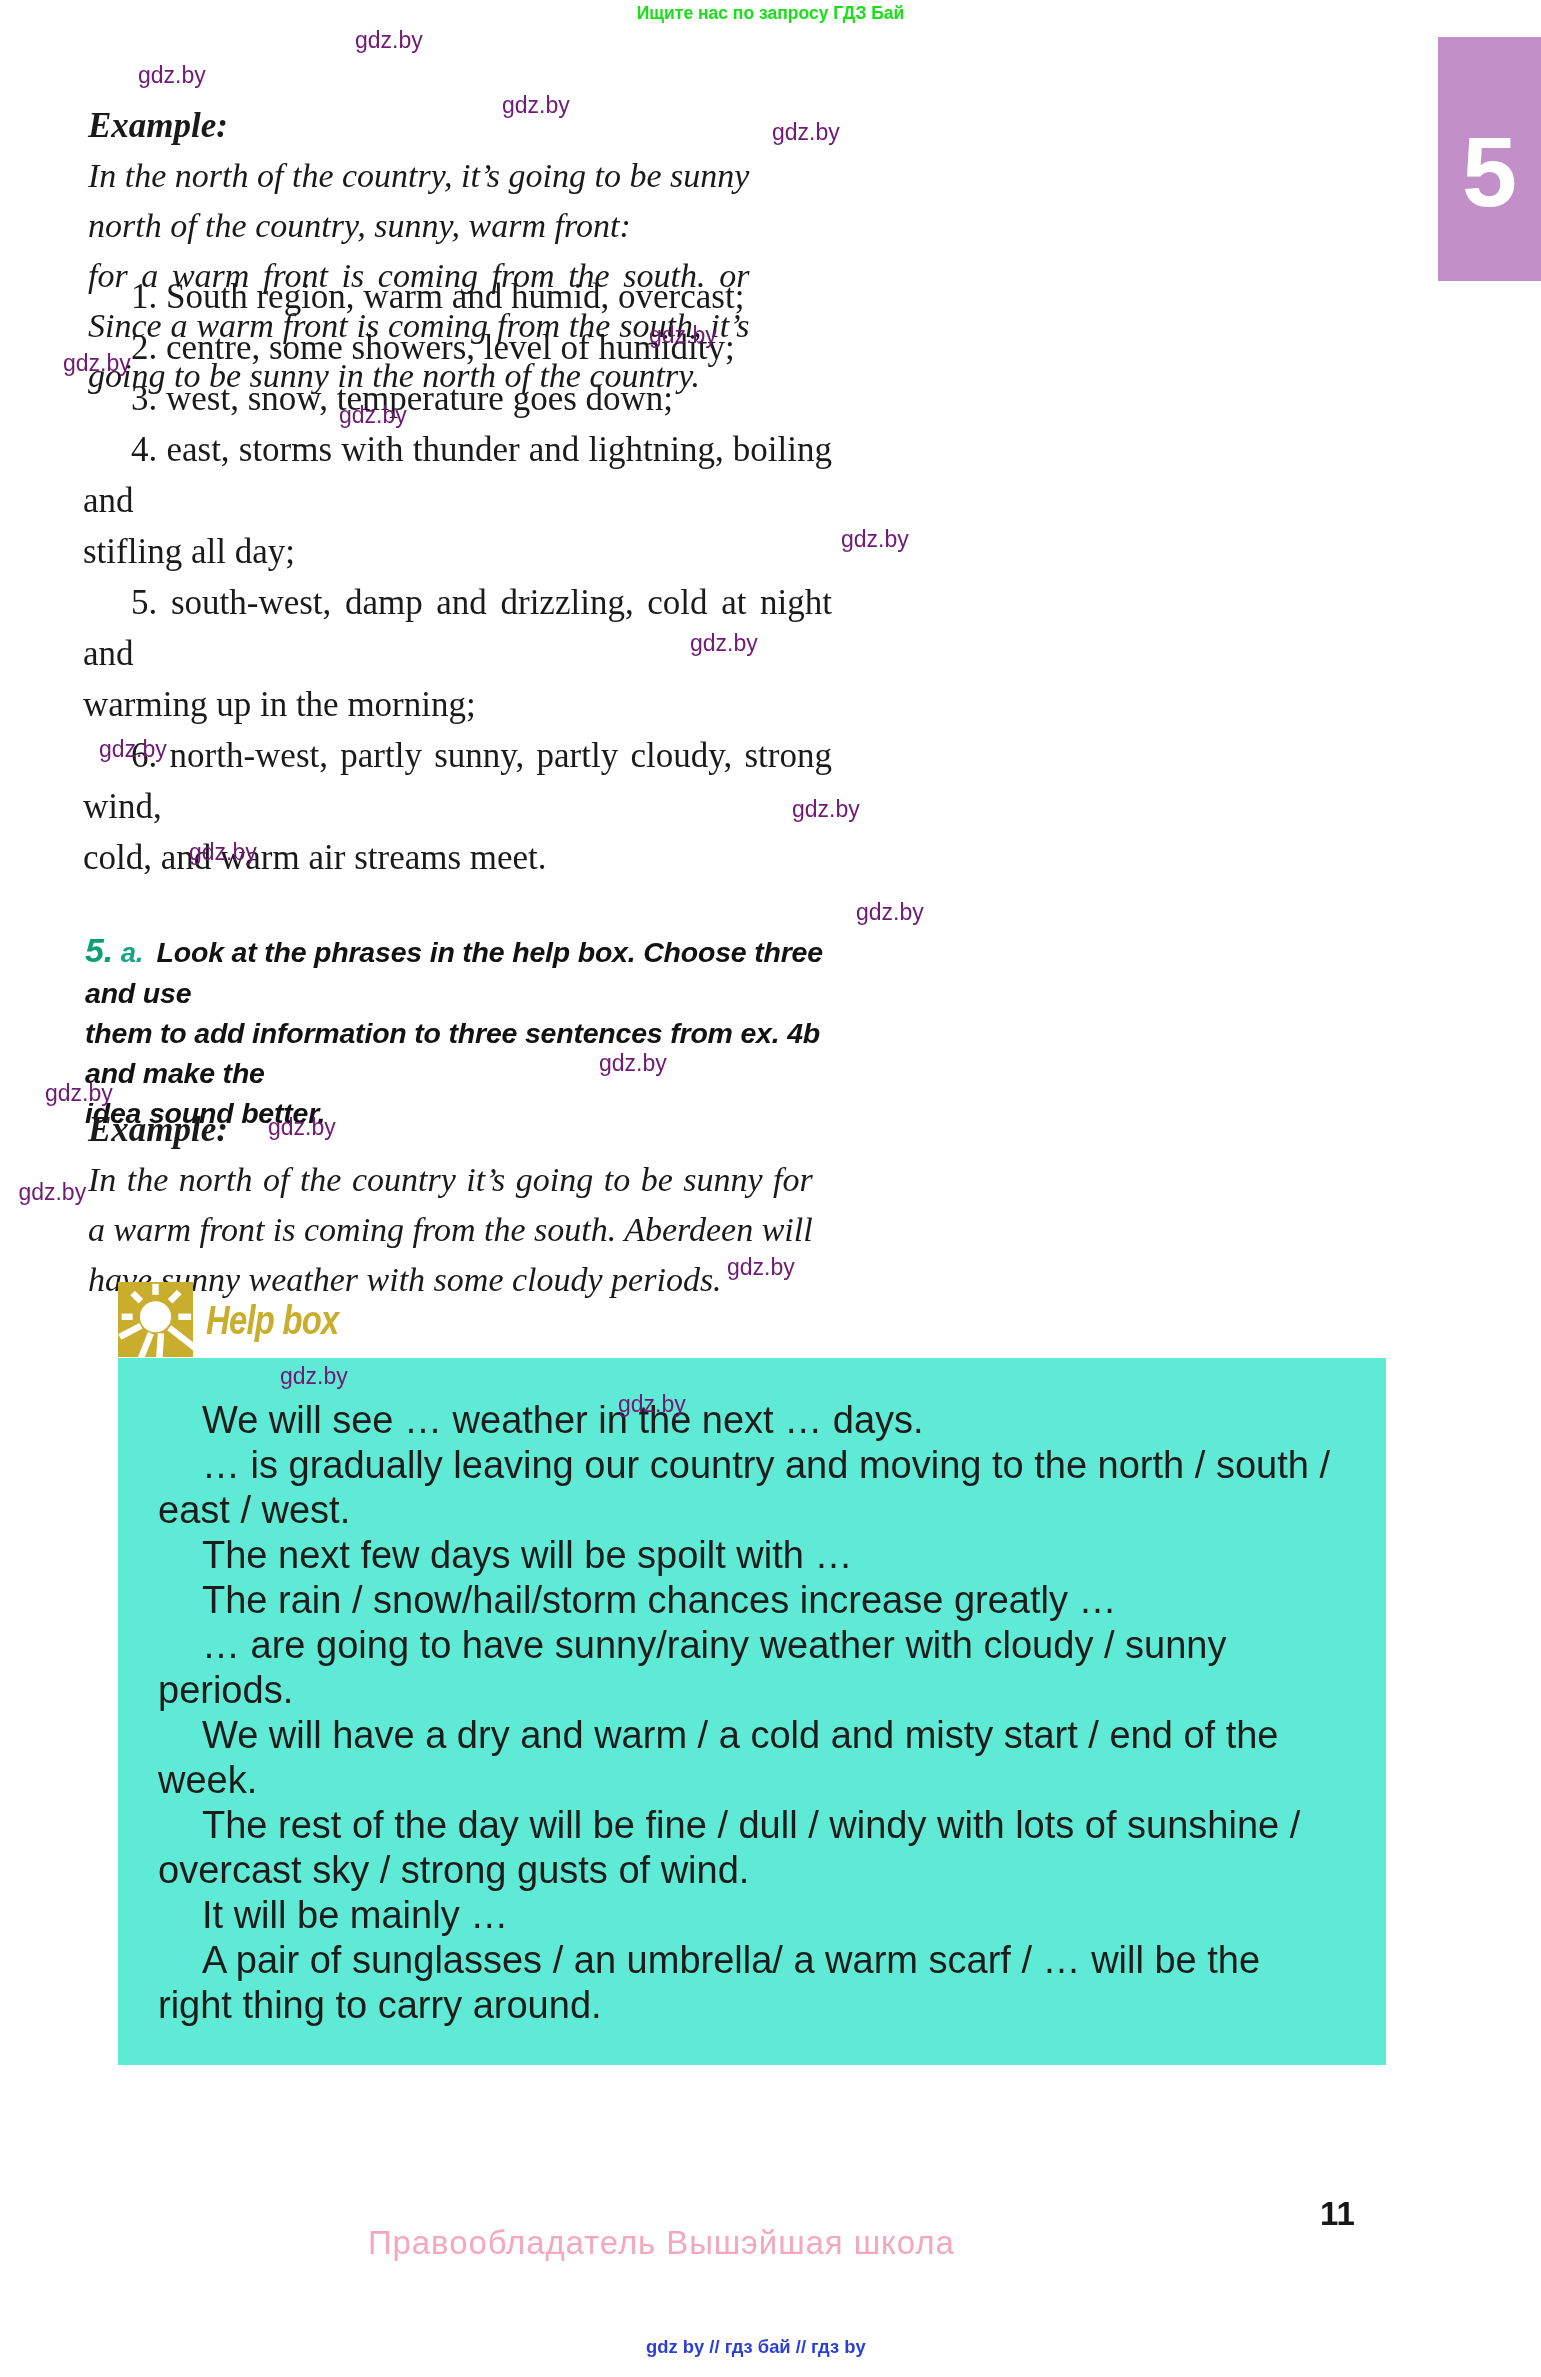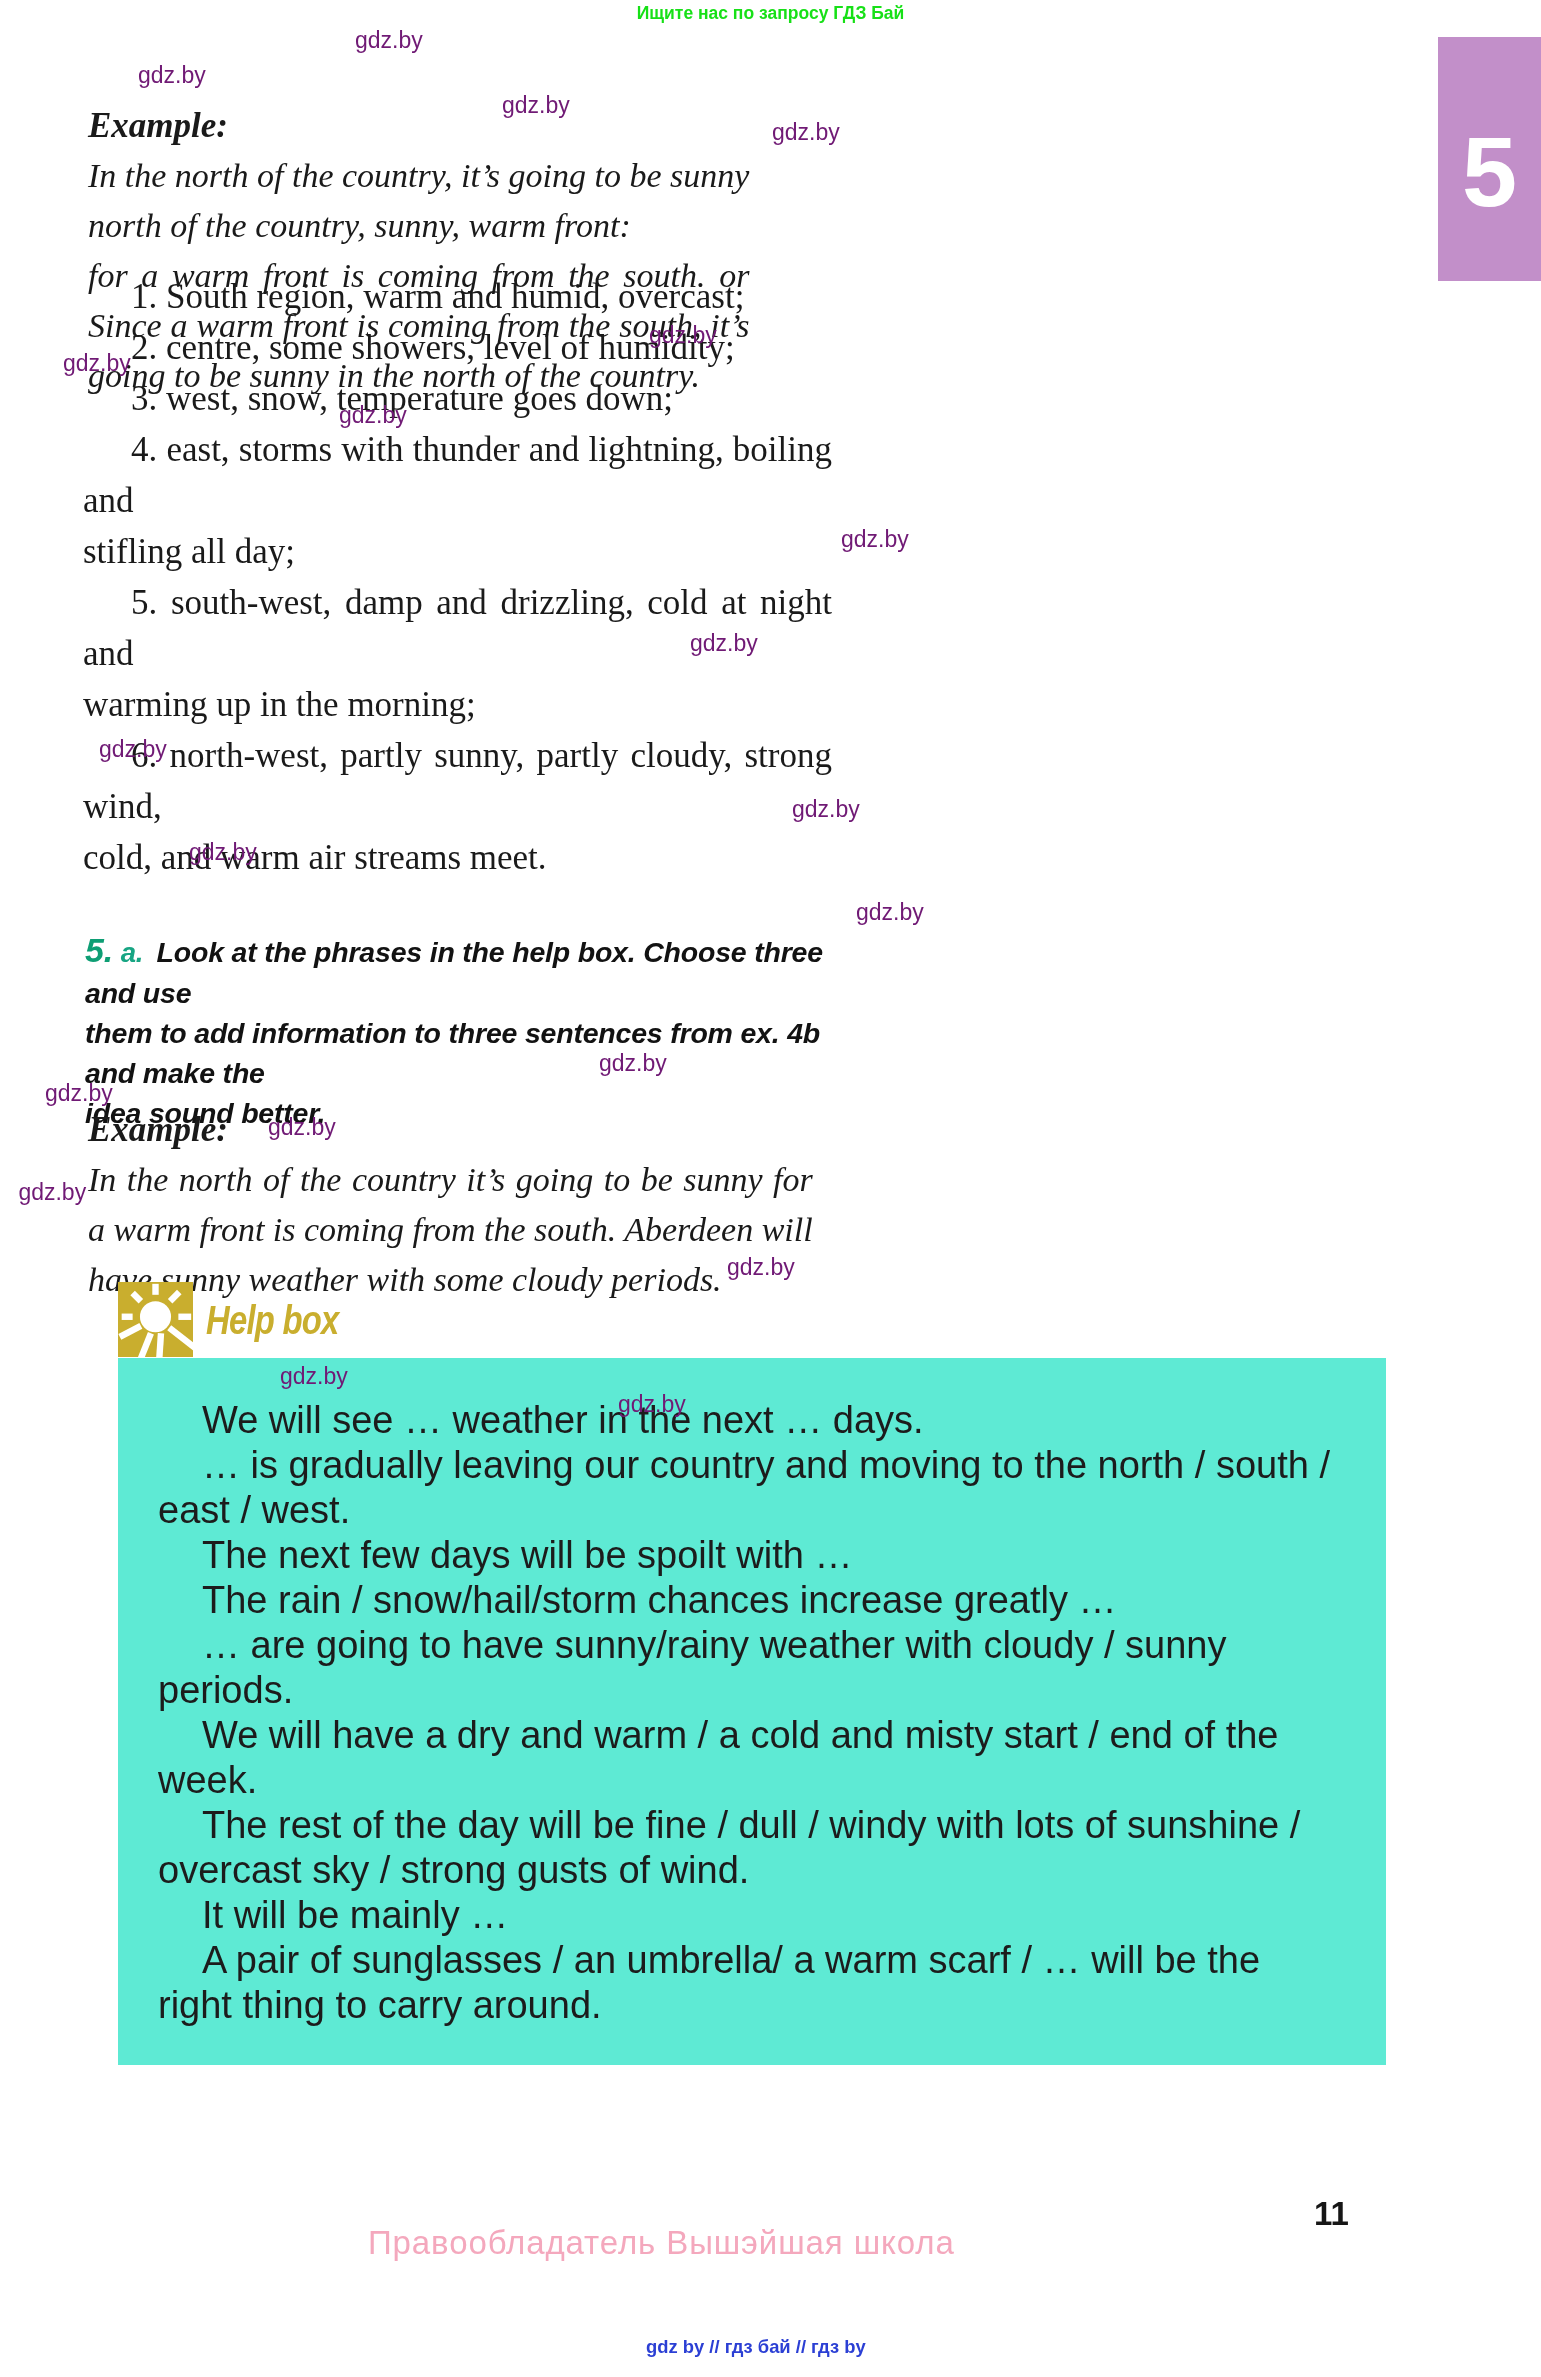--- a/index.html
+++ b/index.html
@@ -219,20 +219,21 @@
     font-size: 18.4px;
     color: #2b3fd4;
     white-space: nowrap;
   }
   .page-number {
     position: absolute;
     font-family: "Liberation Sans", sans-serif;
     font-weight: bold;
     font-size: 33px;
     color: #161616;
+    margin-left: 6px;
   }
 </style>
 </head>
 <body>
 
 <div class="page">
 
   <div class="wm-green">Ищите нас по запросу ГДЗ Бай</div>
 
   <div class="unit-tab">

